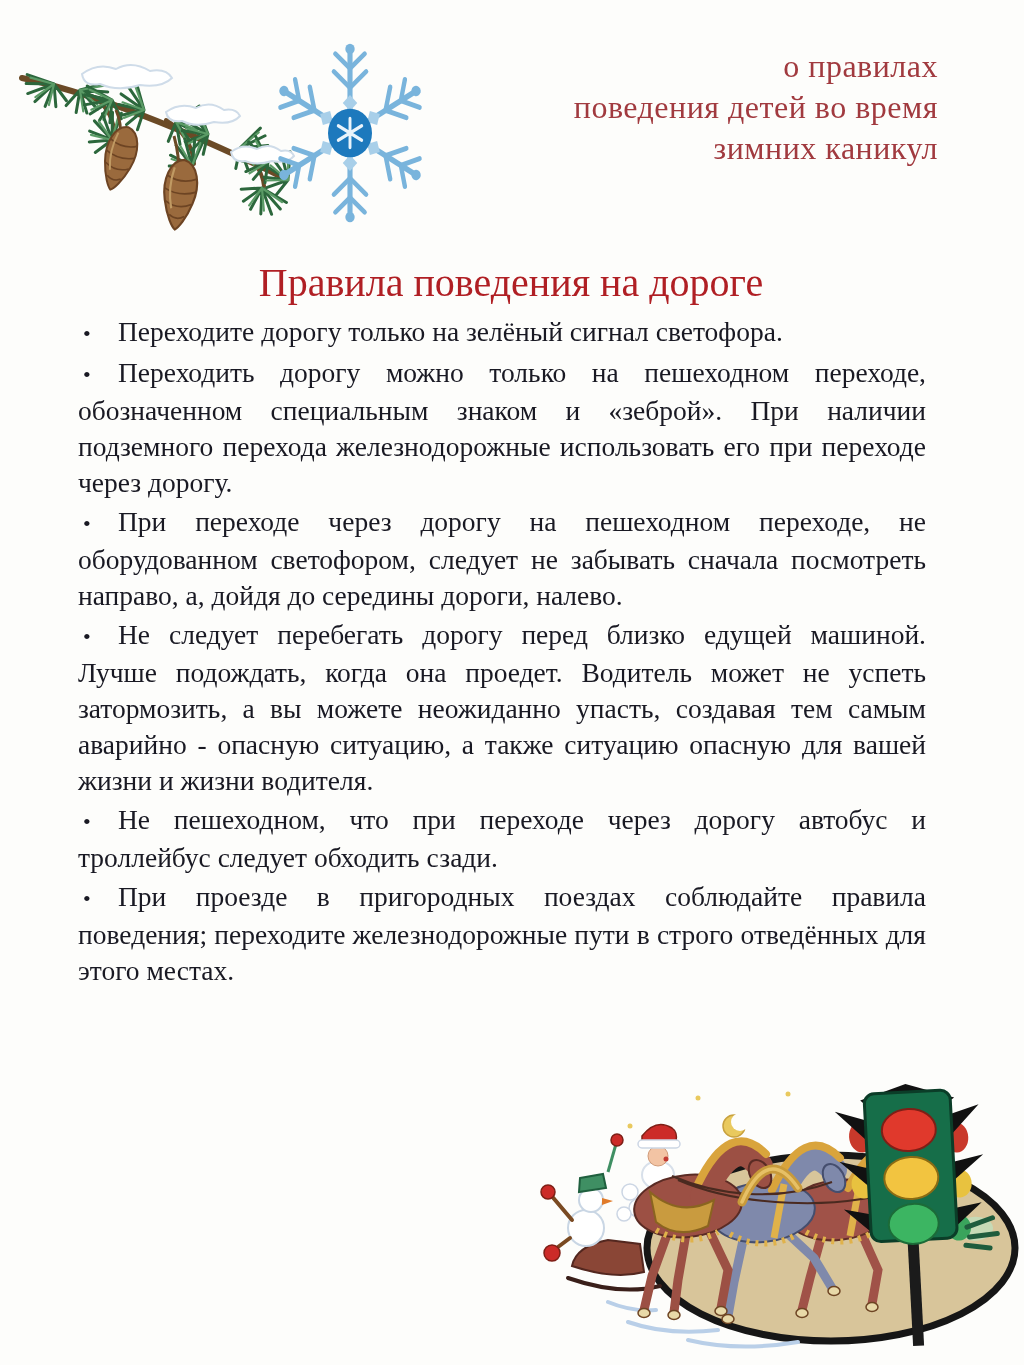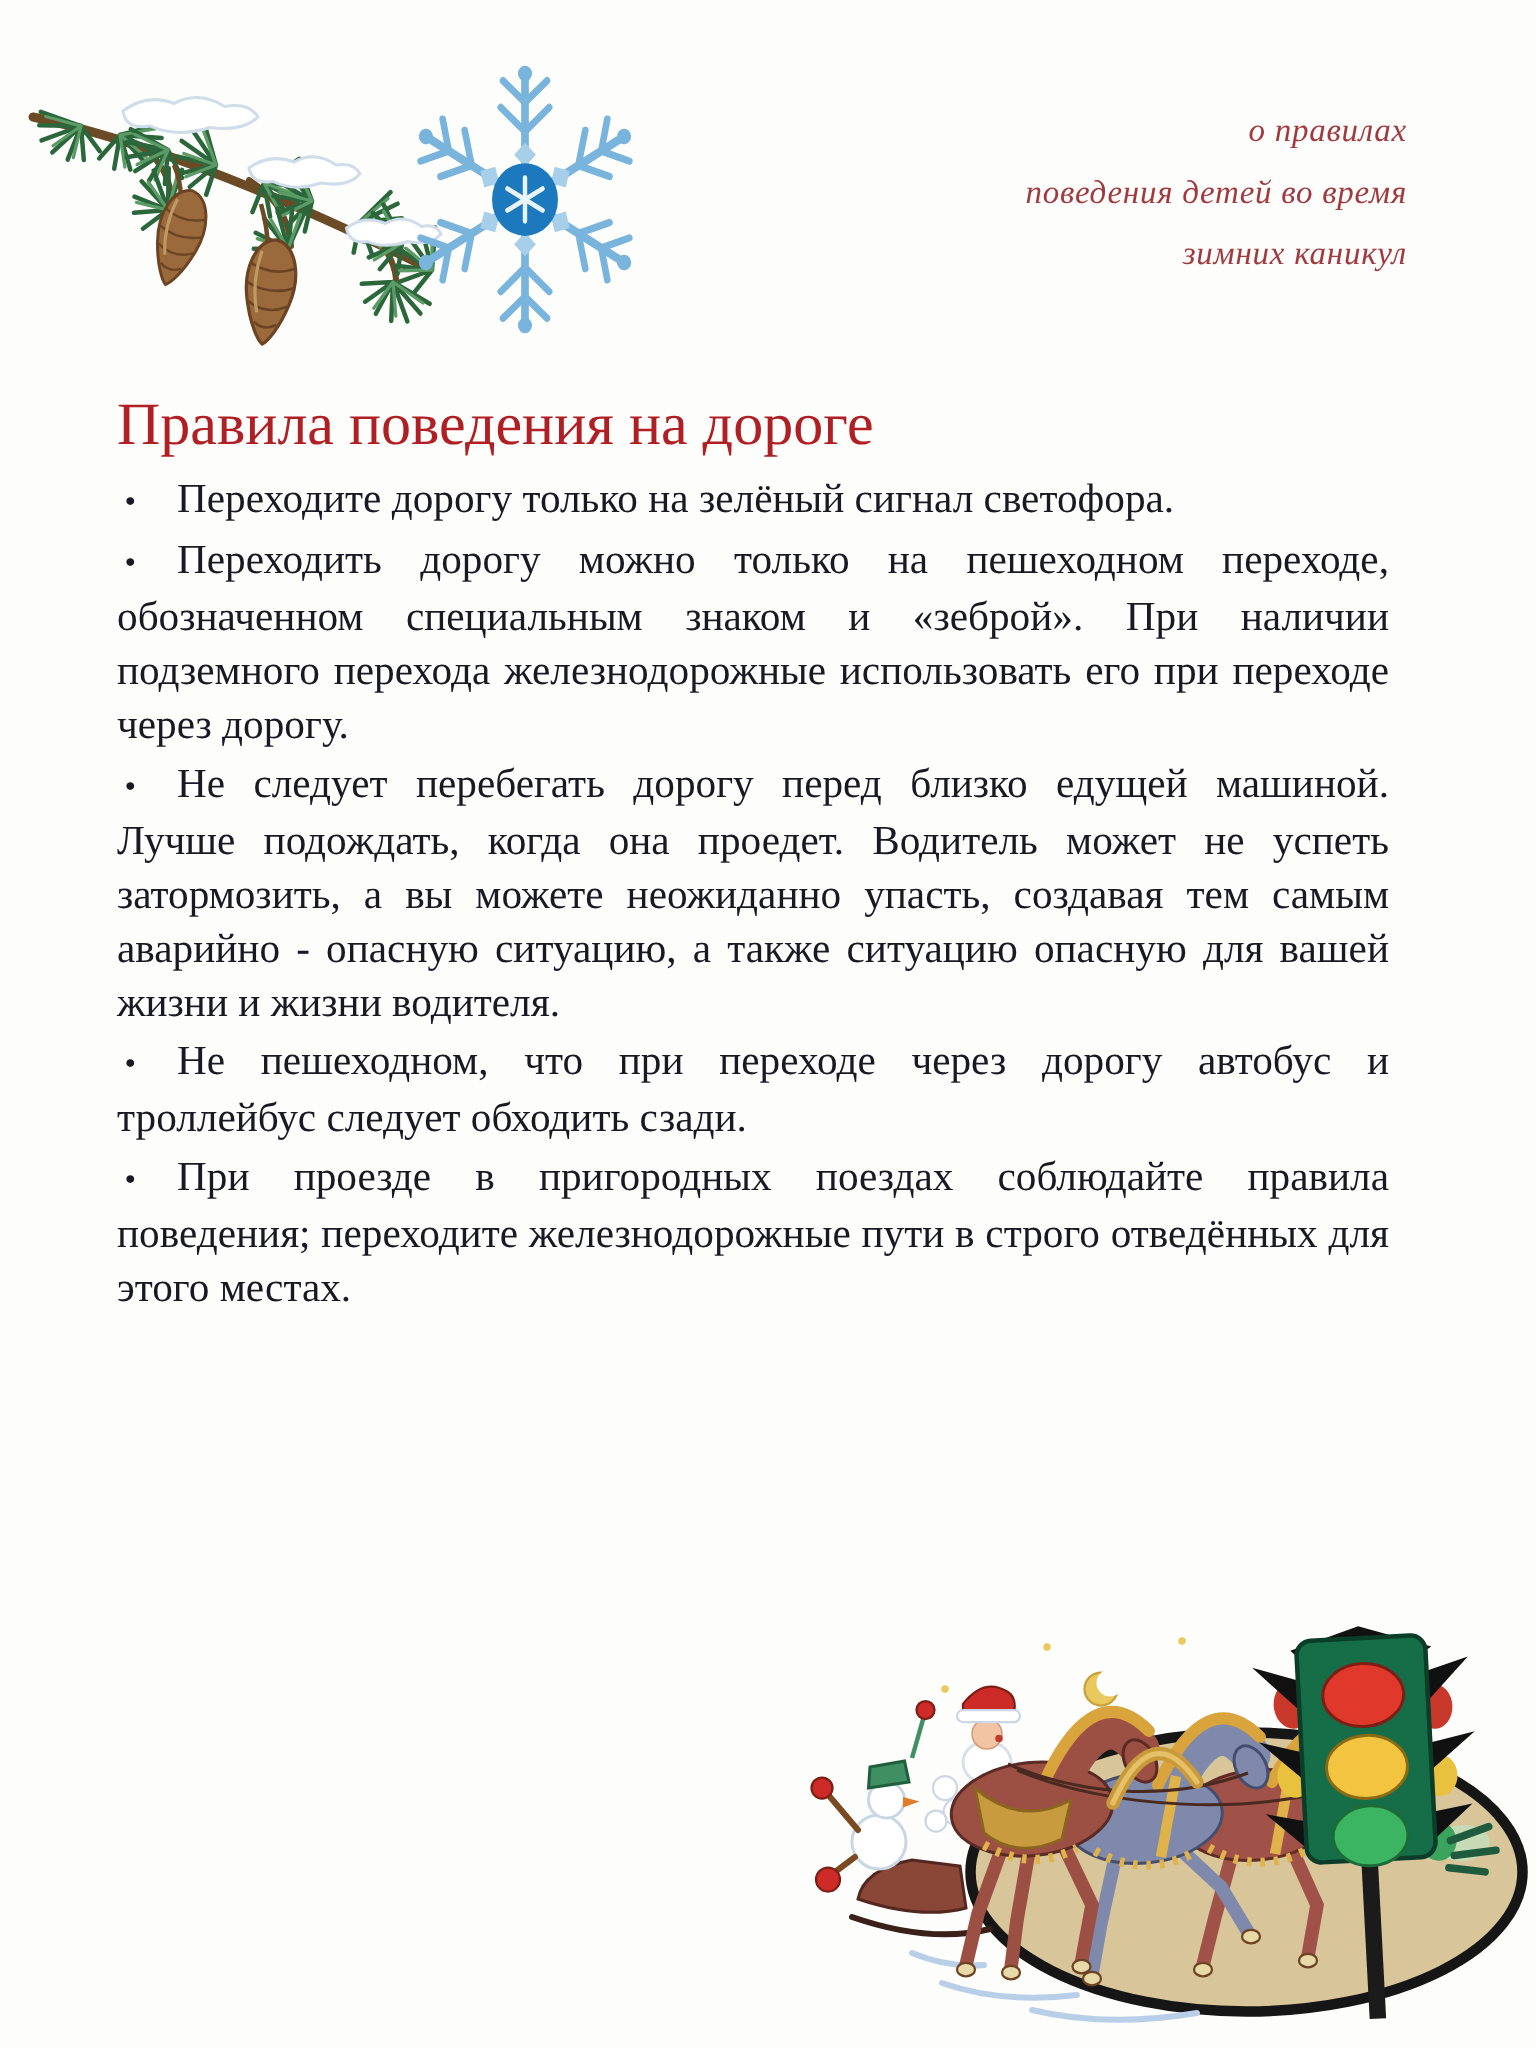--- a/index.html
+++ b/index.html
@@ -4,30 +4,30 @@
 <style>
   html,body{margin:0;padding:0;}
   body{
     width:1024px;height:1365px;position:relative;overflow:hidden;
     background:var(--page-bg,#fdfdfb);
     font-family:"Liberation Serif", serif;
   }
   .page{position:absolute;inset:0;}
   .tagline{
     position:absolute;top:46px;right:86px;width:470px;
-    font-style:italic;font-size:22px;line-height:41px;
+    font-size:32px;line-height:41px;
     color:var(--tagline-color,#a13a3f);
-    text-align:right;white-space:pre-line;letter-spacing:.5px;margin-top:20px;
+    text-align:right;white-space:pre-line;letter-spacing:.5px;
   }
   .pine{position:absolute;left:16px;top:40px;}
   .flake{position:absolute;left:262px;top:36px;}
   .doc{position:absolute;left:78px;right:80px;top:260px;}
   .title{
     margin:0 0 8px 0;font-weight:normal;
-    font-size:40px;line-height:46px;
+    font-size:40px;line-height:46px;text-align:center;
     color:var(--title-color,#b01f24);
   }
   .rule{
     margin:0 18px 3px 0;font-size:27.5px;line-height:36px;
     color:var(--text-color,#191923);text-align:justify;
   }
   .rule .bullet{
     display:inline-block;width:40px;padding-left:5px;box-sizing:border-box;
     font-size:22px;
   }
@@ -96,20 +96,21 @@
 
   <div class="tagline">о правилах
 поведения детей во время
 зимних каникул</div>
 
   <div class="doc">
     <h1 class="title">Правила поведения на дороге</h1>
     <div>
         <p class="rule"><span class="bullet">•</span><span>Переходите дорогу только на зелёный сигнал светофора.</span></p>
         <p class="rule"><span class="bullet">•</span><span>Переходить дорогу можно только на пешеходном переходе, обозначенном специальным знаком и «зеброй». При наличии подземного перехода железнодорожные использовать его при переходе через дорогу.</span></p>
+        <p class="rule"><span class="bullet">•</span><span>При переходе через дорогу на пешеходном переходе, не оборудованном светофором, следует не забывать сначала посмотреть направо, а, дойдя до середины дороги, налево.</span></p>
         <p class="rule"><span class="bullet">•</span><span>Не следует перебегать дорогу перед близко едущей машиной. Лучше подождать, когда она проедет. Водитель может не успеть затормозить, а вы можете неожиданно упасть, создавая тем самым аварийно - опасную ситуацию, а также ситуацию опасную для вашей жизни и жизни водителя.</span></p>
         <p class="rule"><span class="bullet">•</span><span>Не пешеходном, что при переходе через дорогу автобус и троллейбус следует обходить сзади.</span></p>
         <p class="rule"><span class="bullet">•</span><span>При проезде в пригородных поездах соблюдайте правила поведения; переходите железнодорожные пути в строго отведённых для этого местах.</span></p>
       </div>
   </div>
 
   <svg class="footer-art" width="486" height="283" viewBox="0 0 486 283">
 
     <ellipse cx="293" cy="166" rx="184" ry="93" fill="#d8c59a" stroke="#161616" stroke-width="7"></ellipse>
 

